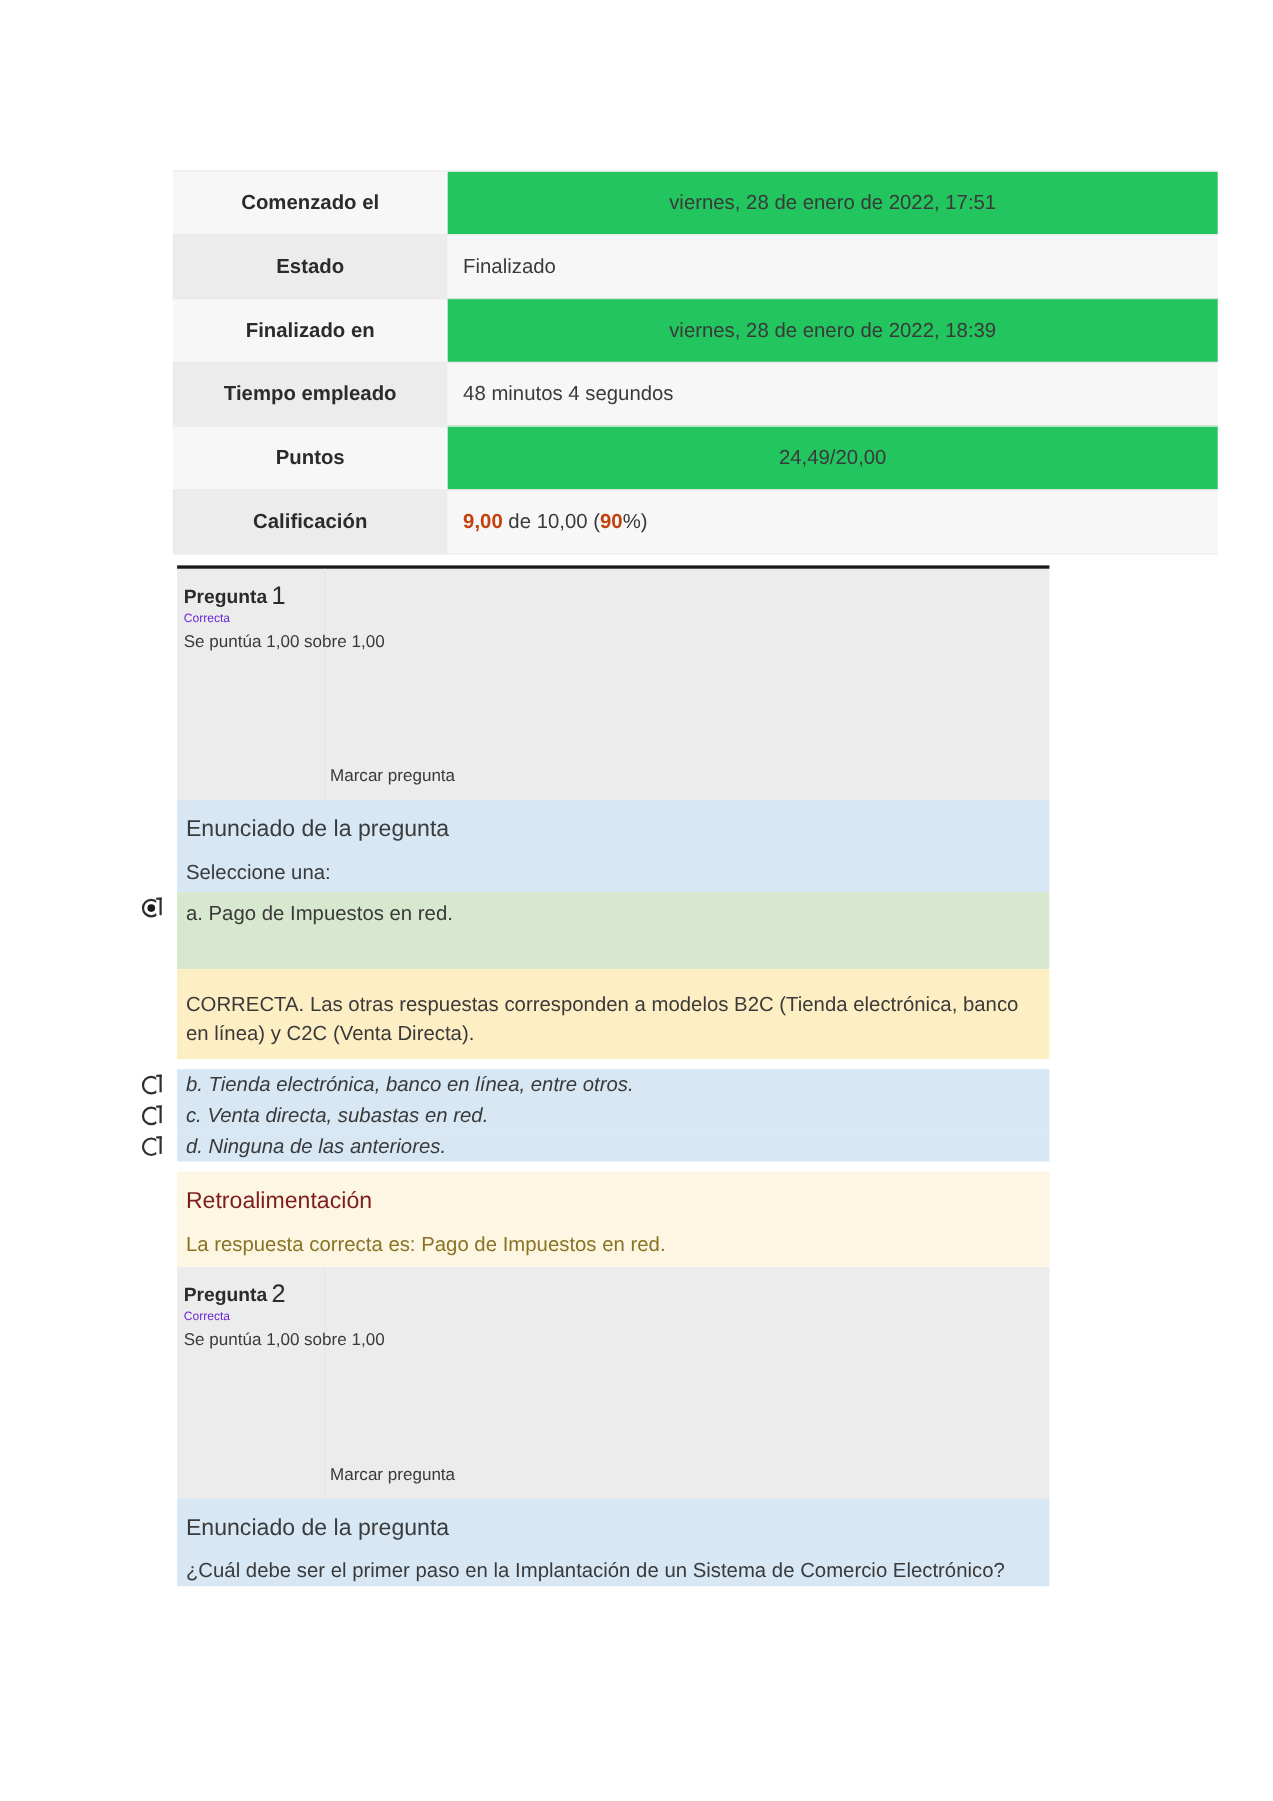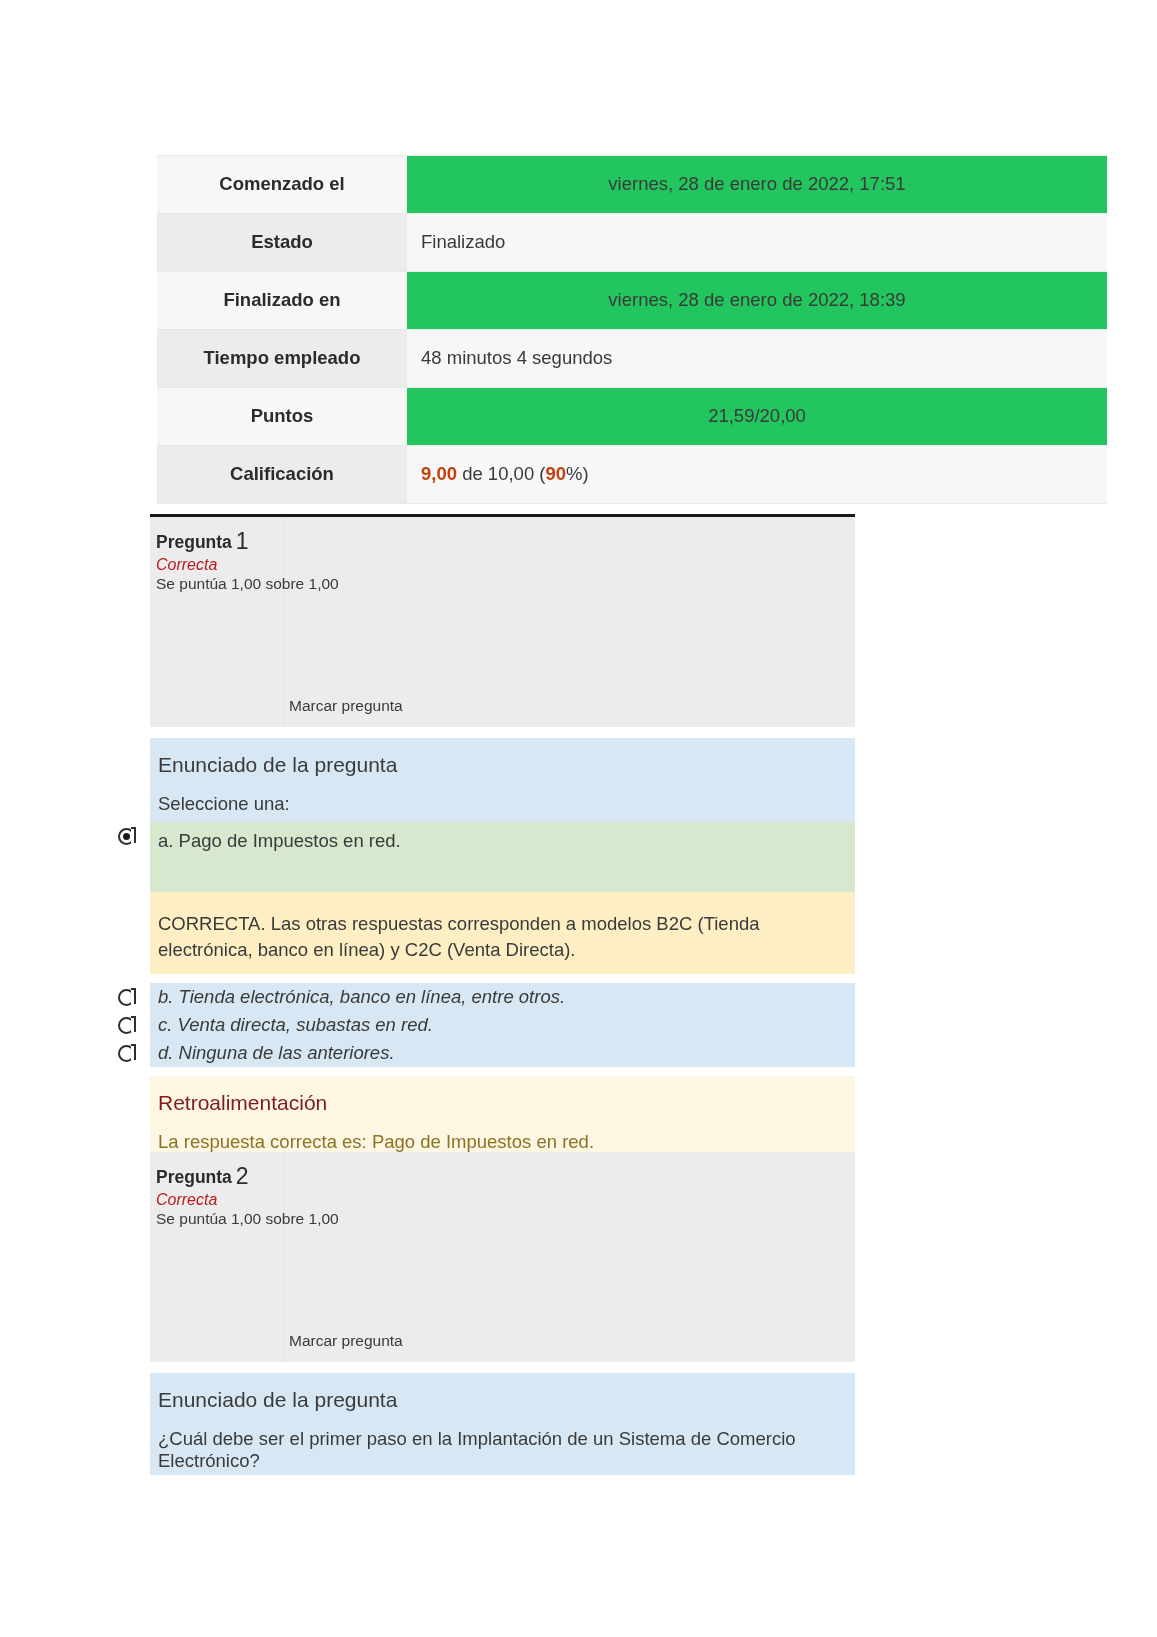--- a/index.html
+++ b/index.html
@@ -53,22 +53,22 @@
   }
   .summary tr.odd td.k { background: #f7f7f7; }
   .summary tr.odd td.v { background: #22c55e; text-align: center; }
   .summary tr.even td.k { background: #ececec; }
   .summary tr.even td.v { background: #f7f7f7; }
   .summary td.v b { font-weight: bold; color: #c2410c; }
 
   
   .question {
     position: absolute;
-    left: 150px;
-    width: 705px;
+    left: 161px;
+    width: 793px;
   }
   .q-info {
     background: #ececec;
     border-top: 3px solid #1a1a1a;
     height: 210px;
     position: relative;
   }
   .q-info .vline {
     position: absolute;
     left: 134px;
@@ -89,41 +89,40 @@
   .q-info .qno .num {
     font-size: 23px;
     font-weight: normal;
     margin-left: 4px;
     vertical-align: -1px;
   }
   .q-info .qstate {
     position: absolute;
     left: 6px;
     top: 39px;
-    font-size: 16px;
-    color: #b91c1c;
-    font-style: italic;
+    font-size: 11px;
+    color: #6d28d9;
   }
   .q-info .qgrade {
     position: absolute;
     left: 6px;
     top: 58px;
     font-size: 15.5px;
     color: #3a3a3a;
   }
   .q-info .qflag {
     position: absolute;
     left: 139px;
     bottom: 12px;
     font-size: 15.5px;
     color: #3a3a3a;
   }
 
   
-  .q-body { position: relative; margin-top: 11px; }
+  .q-body { position: relative; }
   .stem {
     background: #d7e8f4;
     padding: 1px 0 1px 0;
   }
   .stem .stem-title {
     font-size: 21px;
     color: #3b3b3b;
     padding: 14px 8px 2px 8px;
   }
   .stem .stem-text {
@@ -223,21 +222,21 @@
       <tr class="odd">
         <td class="k">Finalizado en</td>
         <td class="v">viernes, 28 de enero de 2022, 18:39</td>
       </tr>
       <tr class="even">
         <td class="k">Tiempo empleado</td>
         <td class="v">48 minutos 4 segundos</td>
       </tr>
       <tr class="odd">
         <td class="k">Puntos</td>
-        <td class="v">21,59/20,00</td>
+        <td class="v">24,49/20,00</td>
       </tr>
       <tr class="even">
         <td class="k">Calificación</td>
         <td class="v"><b>9,00</b><span> de 10,00 (</span><b>90</b><span>%)</span></td>
       </tr>
     </tbody>
   </table>
 
   <div class="question" style="top:514px;">
 

